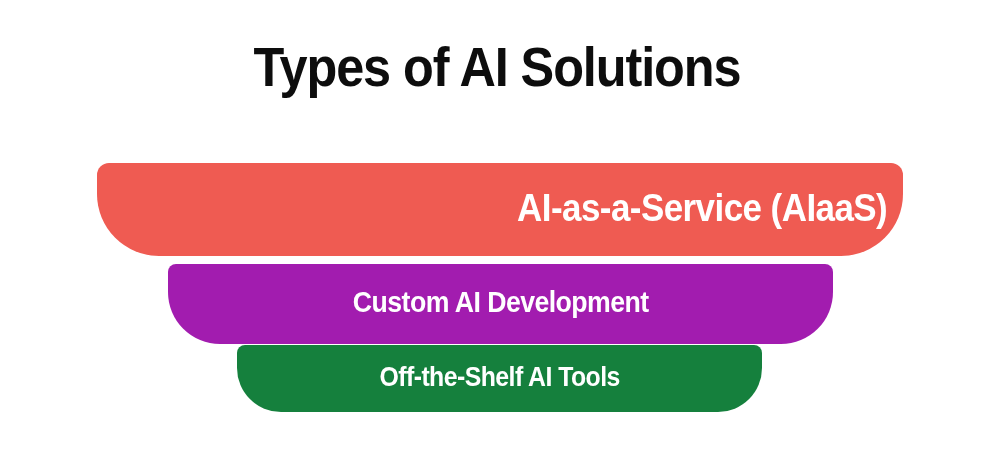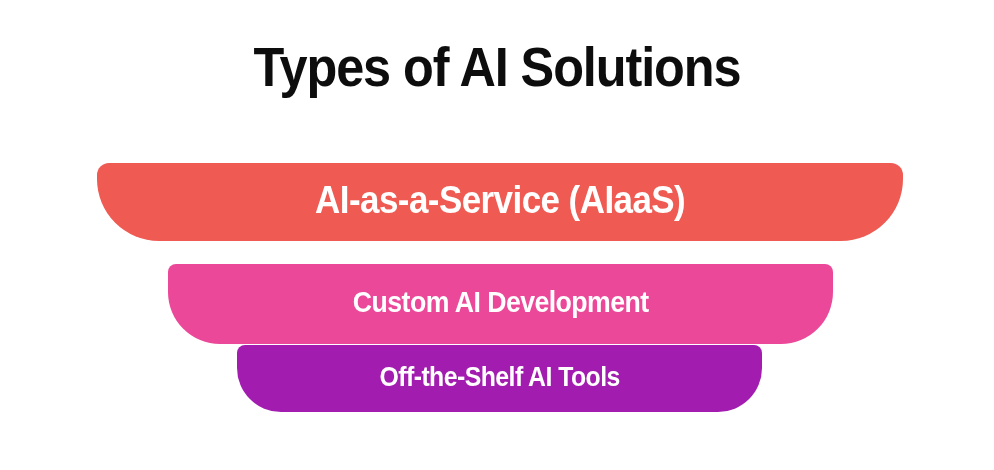--- a/index.html
+++ b/index.html
@@ -69,52 +69,53 @@
     transform-origin: 50% 50%;
     position: relative;
     z-index: 2;
   }
 
   
   .stage-1 {
     left: 97px;
     top: 163px;
     width: 806px;
-    height: 78px;
+    height: 93px;
     background: #ef5b52;
     border-radius: 12px 12px 62px 62px;
+    justify-content: flex-end;
   }
   .stage-1 .stage-label {
     font-size: 38px;
     line-height: 42px;
     padding-bottom: 4px;
   }
 
   
   .stage-2 {
     left: 168px;
     top: 264px;
     width: 665px;
     height: 80px;
-    background: #ec4899;
+    background: #a21caf;
     border-radius: 8px 8px 52px 52px;
   }
   .stage-2 .stage-label {
     font-size: 29px;
     line-height: 33px;
     padding-bottom: 3px;
   }
 
   
   .stage-3 {
     left: 237px;
     top: 345px;
     width: 525px;
     height: 67px;
-    background: #a21caf;
+    background: #15803d;
     border-radius: 8px 8px 44px 44px;
   }
   .stage-3 .stage-label {
     font-size: 27px;
     line-height: 31px;
     padding-bottom: 2px;
   }
 </style>
 </head>
 <body>

